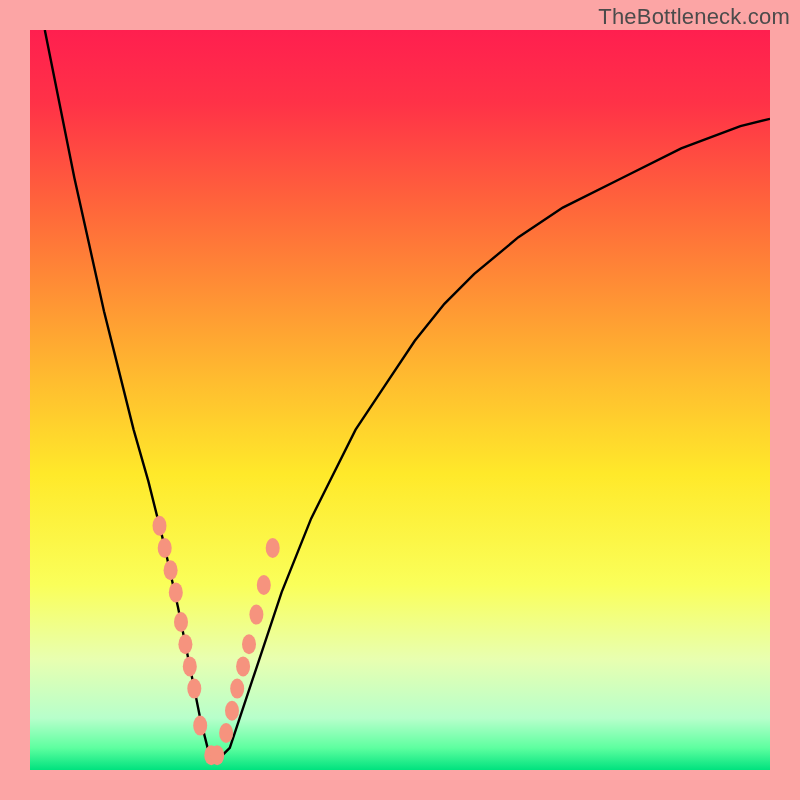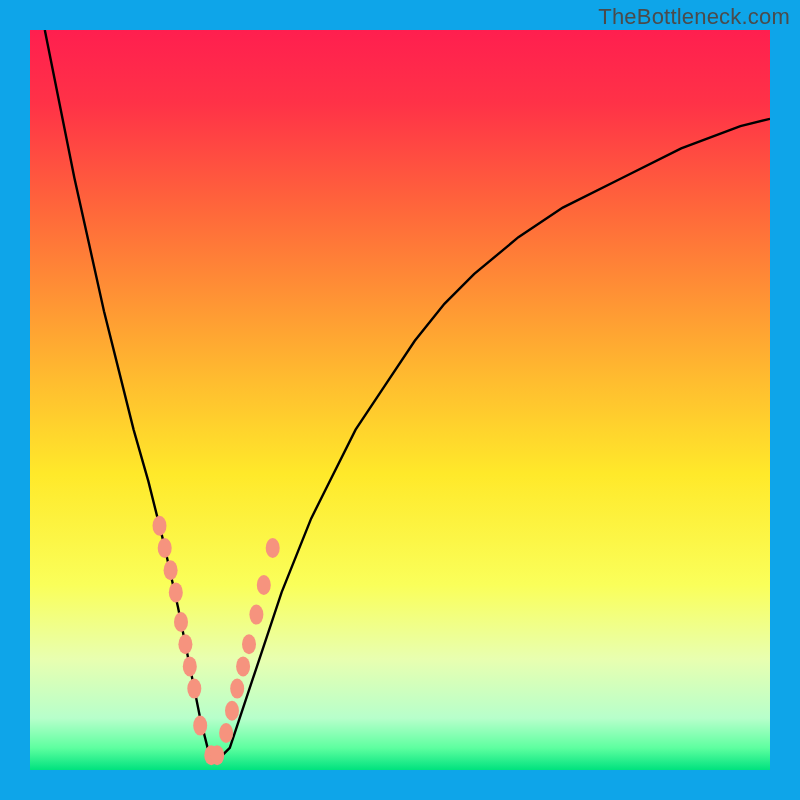--- a/index.html
+++ b/index.html
@@ -8,21 +8,21 @@
     width: 800px;
     height: 800px;
     overflow: hidden;
     background: #000;
     font-family: Arial, Helvetica, sans-serif;
   }
   #stage {
     position: relative;
     width: 800px;
     height: 800px;
-    background: #0ea5e9;
+    background: #fca5a5;
   }
   #plot-area {
     position: absolute;
     left: 30px;
     top: 30px;
     width: 740px;
     height: 740px;
     overflow: hidden;
   }
   #gradient-bg {

